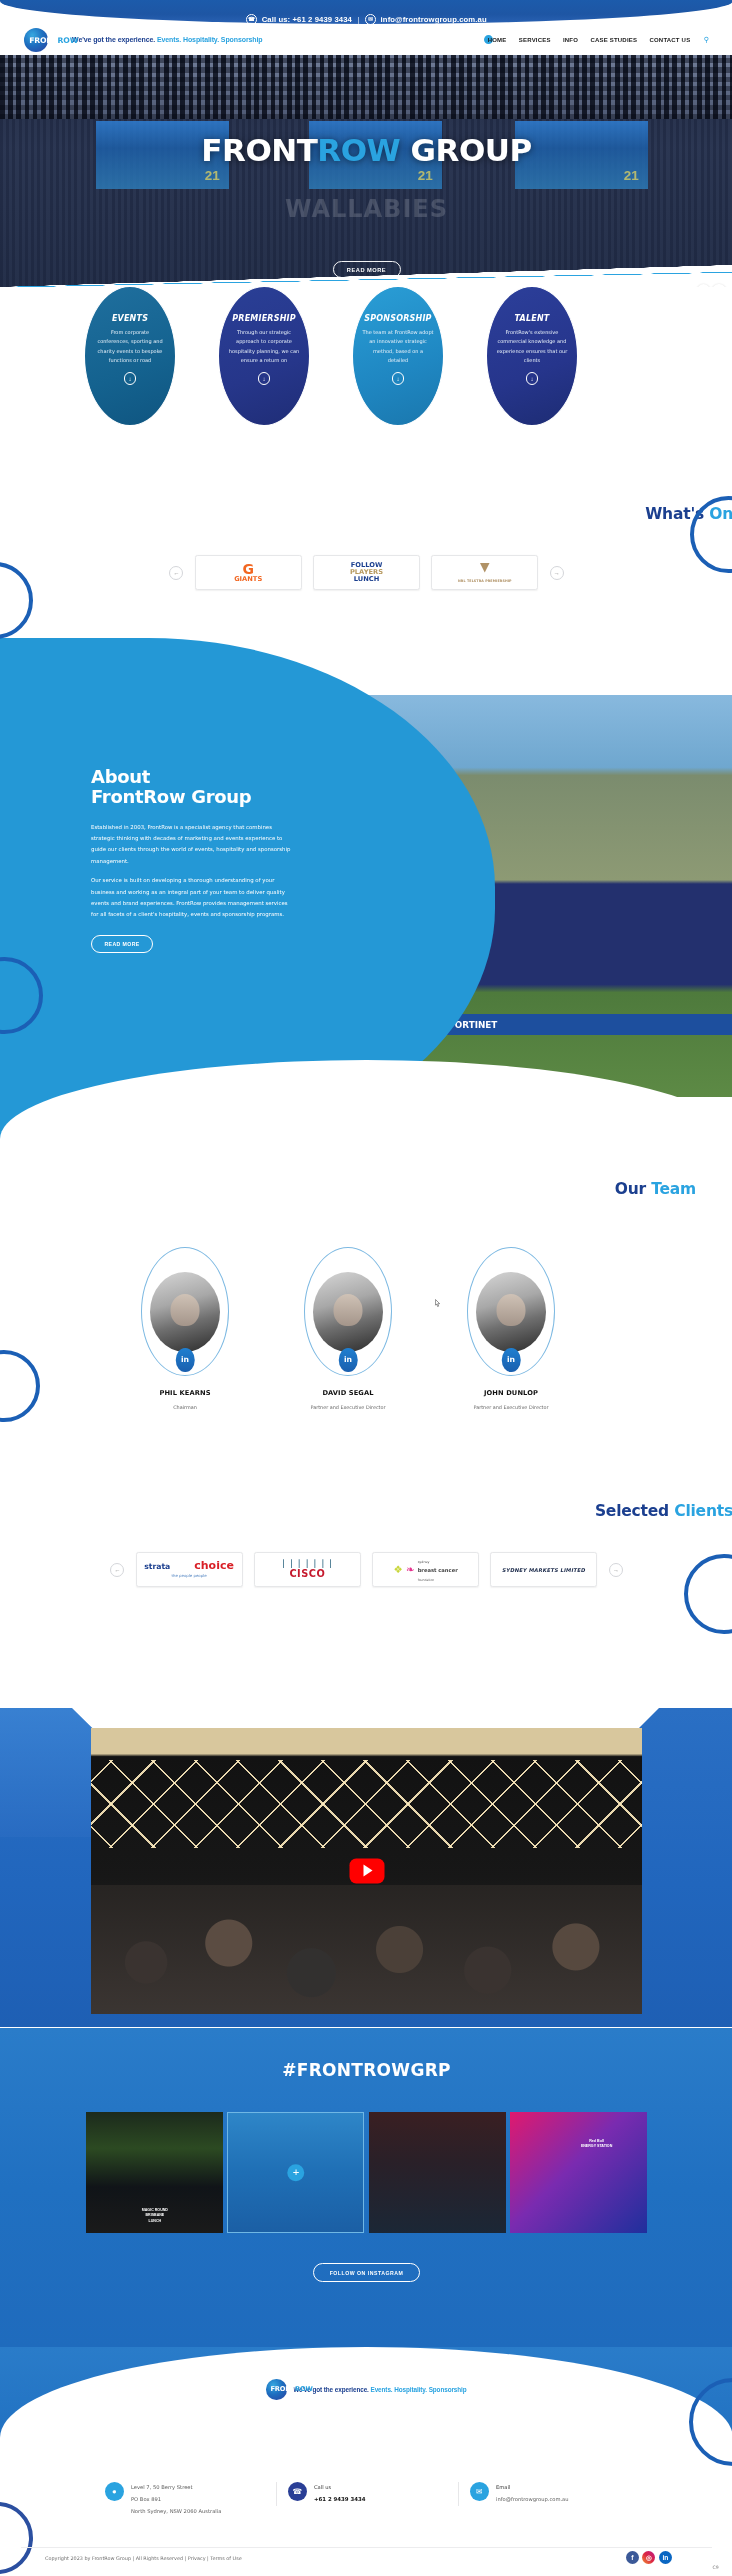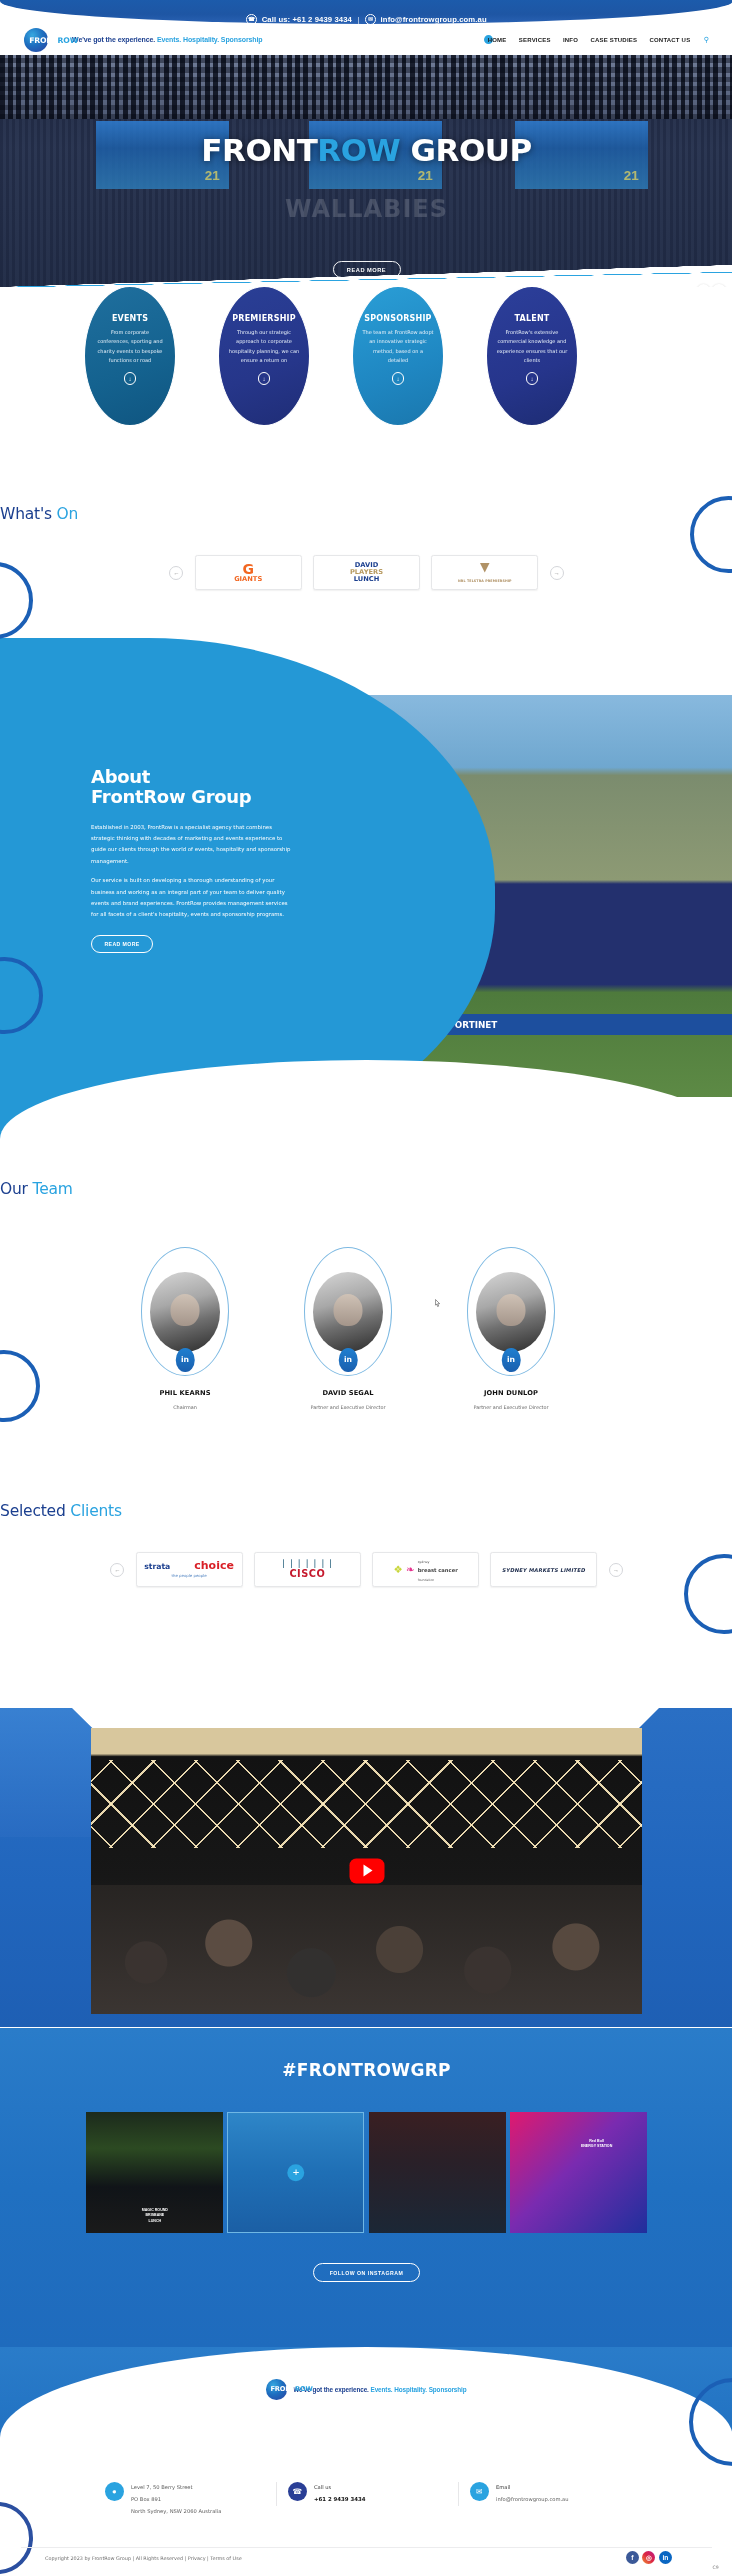--- a/index.html
+++ b/index.html
@@ -138,36 +138,36 @@
     border:1px solid #ffffff; overflow:hidden;
     display:flex; flex-direction:column; align-items:center;
     padding:27px 9.3px 0; cursor:pointer;
   }
   .ov1{ left:84px; background:linear-gradient(160deg,#1f6f9e 0%, #14628f 60%, #0f5580 100%);}
   .ov2{ left:218px; background:linear-gradient(160deg,#2a3f96 0%, #26368a 60%, #1f2d76 100%);}
   .ov3{ left:352px; background:linear-gradient(160deg,#2a9ed6 0%, #1f87c2 60%, #1a77ad 100%);}
   .ov4{ left:486px; background:linear-gradient(160deg,#2c3f9a 0%, #26358c 60%, #1d2c73 100%);}
   .oval h3{
     color:#fff;font-size:8px;font-weight:700;letter-spacing:0.2px;
-    margin-bottom:5.2px; font-family:"DejaVu Sans", sans-serif; text-align:center;
+    margin-bottom:5.2px; font-family:"DejaVu Sans", sans-serif; text-align:center;font-style:italic;
   }
   .oval p{
     color:#e9f2fb; font-size:5px; line-height:1.85; text-align:center;
     font-family:"DejaVu Sans", sans-serif;
   }
   .oval .down{
     margin-top:7.2px; width:12.4px;height:12.4px;border-radius:50%;
     border:0.8px solid #fff; color:#fff; font-size:6.2px;
     display:flex;align-items:center;justify-content:center;
   }
 
   
   .sec-title{
-    text-align:left; font-family:"DejaVu Sans", sans-serif;
-    font-size:15.5px; font-weight:400; color:#1b3f8f; letter-spacing:-0.2px;
+    text-align:right; font-family:"DejaVu Sans", sans-serif;
+    font-size:15.5px; font-weight:700; color:#1b3f8f; letter-spacing:-0.2px;
   }
   .sec-title .hl{ color:#2aa3e0; }
   #whatson{ position:absolute; top:505px; left:0; width:733px; }
   .carousel{
     position:relative; display:flex; align-items:center; justify-content:center;
     gap:11.3px; margin-top:32px;
   }
   .carousel .nav-btn{
     width:14px;height:14px;border-radius:50%;border:0.5px solid #d4d6da;
     background:#fff;color:#888;display:flex;align-items:center;justify-content:center;
@@ -528,21 +528,21 @@
 
       <div class="logo-card">
         <div class="giants">
           <span class="mark">G</span>
           <span>GIANTS</span>
         </div>
       </div>
 
       <div class="logo-card">
         <div class="rpl">
-          <div class="r1">DAVID</div>
+          <div class="r1">FOLLOW</div>
           <div class="r2">PLAYERS</div>
           <div class="r3">LUNCH</div>
         </div>
       </div>
 
       <div class="logo-card">
         <div class="nrl">
           <span class="shield">▼</span>
           <span class="cap">NRL TELSTRA PREMIERSHIP</span>
         </div>

